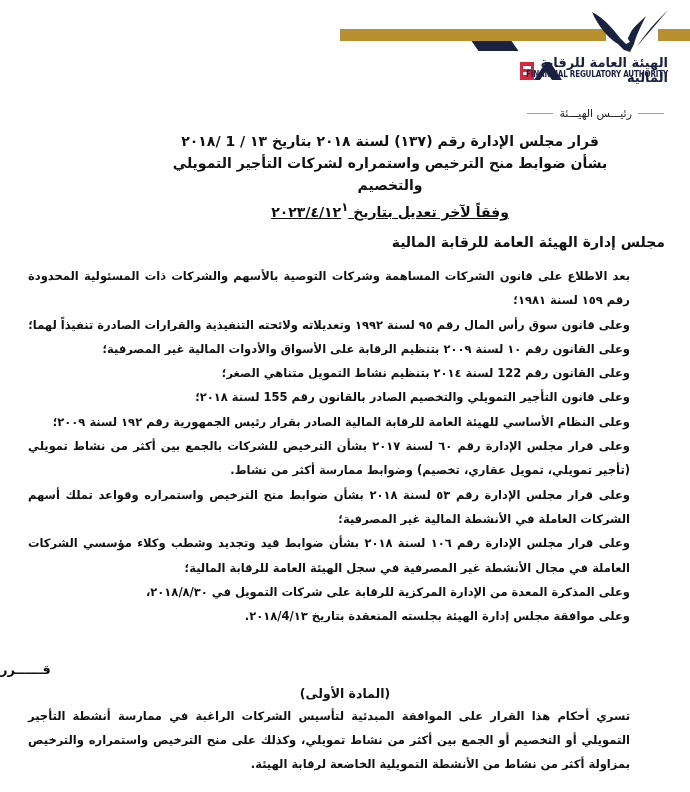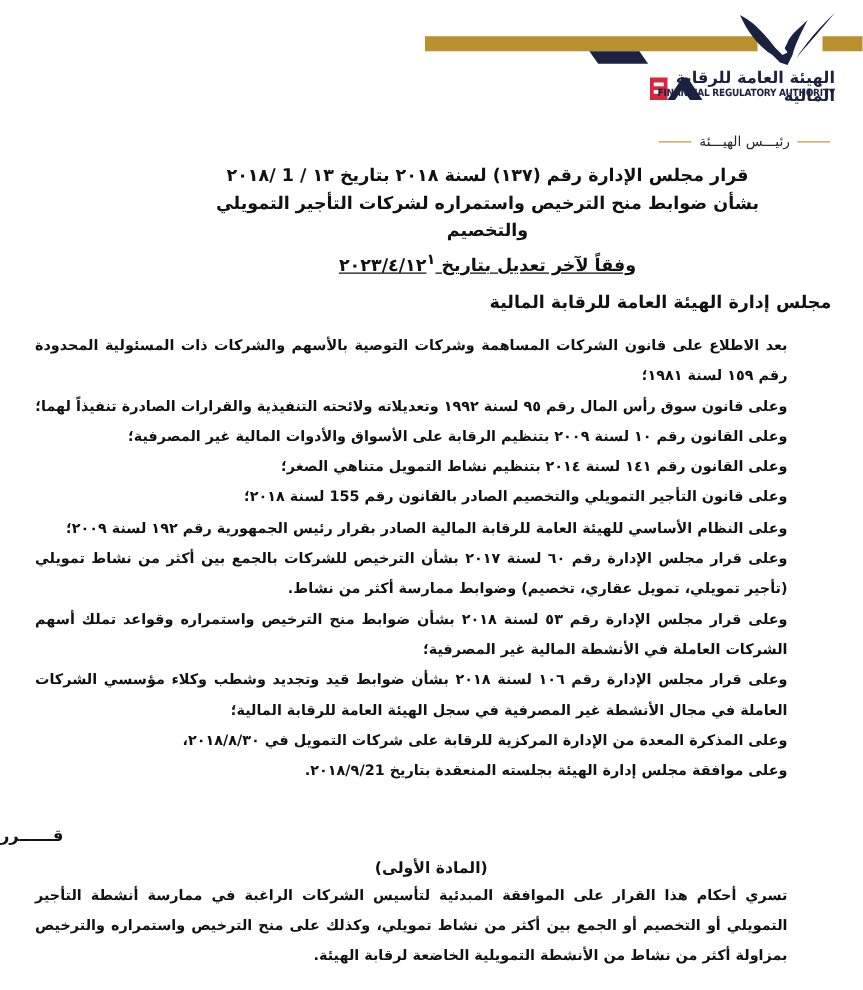--- a/index.html
+++ b/index.html
@@ -101,25 +101,25 @@
     <span class="u">وفقاً لآخر تعديل بتاريخ ٢٠٢٣/٤/١٢</span><sup>١</sup>
   </div>
 </div>
 
 <div class="council">مجلس إدارة الهيئة العامة للرقابة المالية</div>
 
 <div class="body-text">
   <p>بعد الاطلاع على قانون الشركات المساهمة وشركات التوصية بالأسهم والشركات ذات المسئولية المحدودة رقم ١٥٩ لسنة ١٩٨١؛</p>
   <p>وعلى قانون سوق رأس المال رقم ٩٥ لسنة ١٩٩٢ وتعديلاته ولائحته التنفيذية والقرارات الصادرة تنفيذاً لهما؛</p>
   <p>وعلى القانون رقم ١٠ لسنة ٢٠٠٩ بتنظيم الرقابة على الأسواق والأدوات المالية غير المصرفية؛</p>
-  <p>وعلى القانون رقم ١٤١ لسنة ٢٠١٤ بتنظيم نشاط التمويل متناهي الصغر؛</p>
+  <p>وعلى القانون رقم 122 لسنة ٢٠١٤ بتنظيم نشاط التمويل متناهي الصغر؛</p>
   <p>وعلى قانون التأجير التمويلي والتخصيم الصادر بالقانون رقم 155 لسنة ٢٠١٨؛</p>
   <p>وعلى النظام الأساسي للهيئة العامة للرقابة المالية الصادر بقرار رئيس الجمهورية رقم ١٩٢ لسنة ٢٠٠٩؛</p>
   <p>وعلى قرار مجلس الإدارة رقم ٦٠ لسنة ٢٠١٧ بشأن الترخيص للشركات بالجمع بين أكثر من نشاط تمويلي (تأجير تمويلي، تمويل عقاري، تخصيم) وضوابط ممارسة أكثر من نشاط.</p>
   <p>وعلى قرار مجلس الإدارة رقم ٥٣ لسنة ٢٠١٨ بشأن ضوابط منح الترخيص واستمراره وقواعد تملك أسهم الشركات العاملة في الأنشطة المالية غير المصرفية؛</p>
   <p>وعلى قرار مجلس الإدارة رقم ١٠٦ لسنة ٢٠١٨ بشأن ضوابط قيد وتجديد وشطب وكلاء مؤسسي الشركات العاملة في مجال الأنشطة غير المصرفية في سجل الهيئة العامة للرقابة المالية؛</p>
   <p>وعلى المذكرة المعدة من الإدارة المركزية للرقابة على شركات التمويل في ٢٠١٨/٨/٣٠،</p>
-  <p>وعلى موافقة مجلس إدارة الهيئة بجلسته المنعقدة بتاريخ ٢٠١٨/٩/21.</p>
+  <p>وعلى موافقة مجلس إدارة الهيئة بجلسته المنعقدة بتاريخ ٢٠١٨/4/١٣.</p>
 </div>
 
 <div class="decree">قــــــرر</div>
 <div class="article">(المادة الأولى)</div>
 <div class="article-text">تسري أحكام هذا القرار على الموافقة المبدئية لتأسيس الشركات الراغبة في ممارسة أنشطة التأجير التمويلي أو التخصيم أو الجمع بين أكثر من نشاط تمويلي، وكذلك على منح الترخيص واستمراره والترخيص بمزاولة أكثر من نشاط من الأنشطة التمويلية الخاضعة لرقابة الهيئة.</div>
 
 </body></html>

